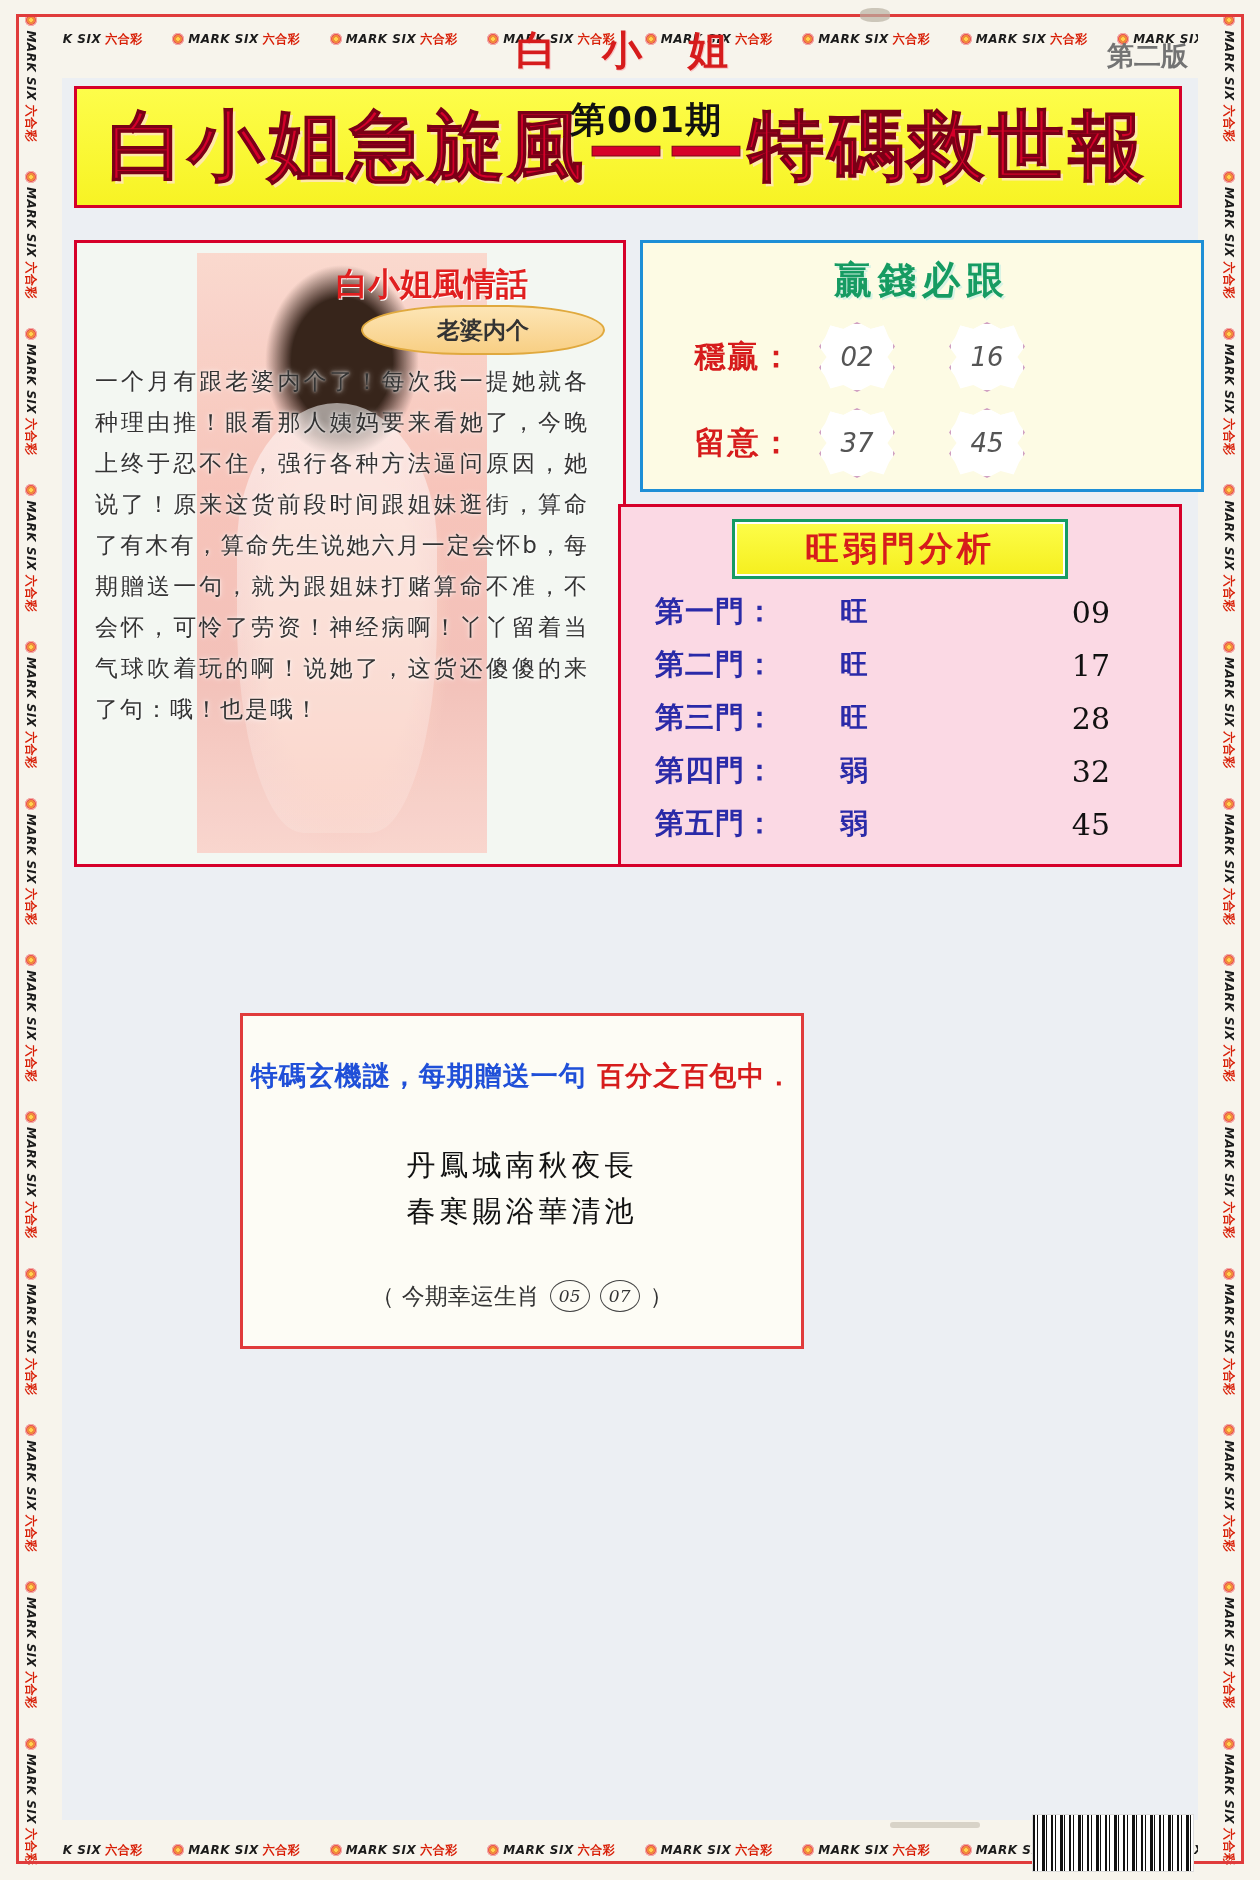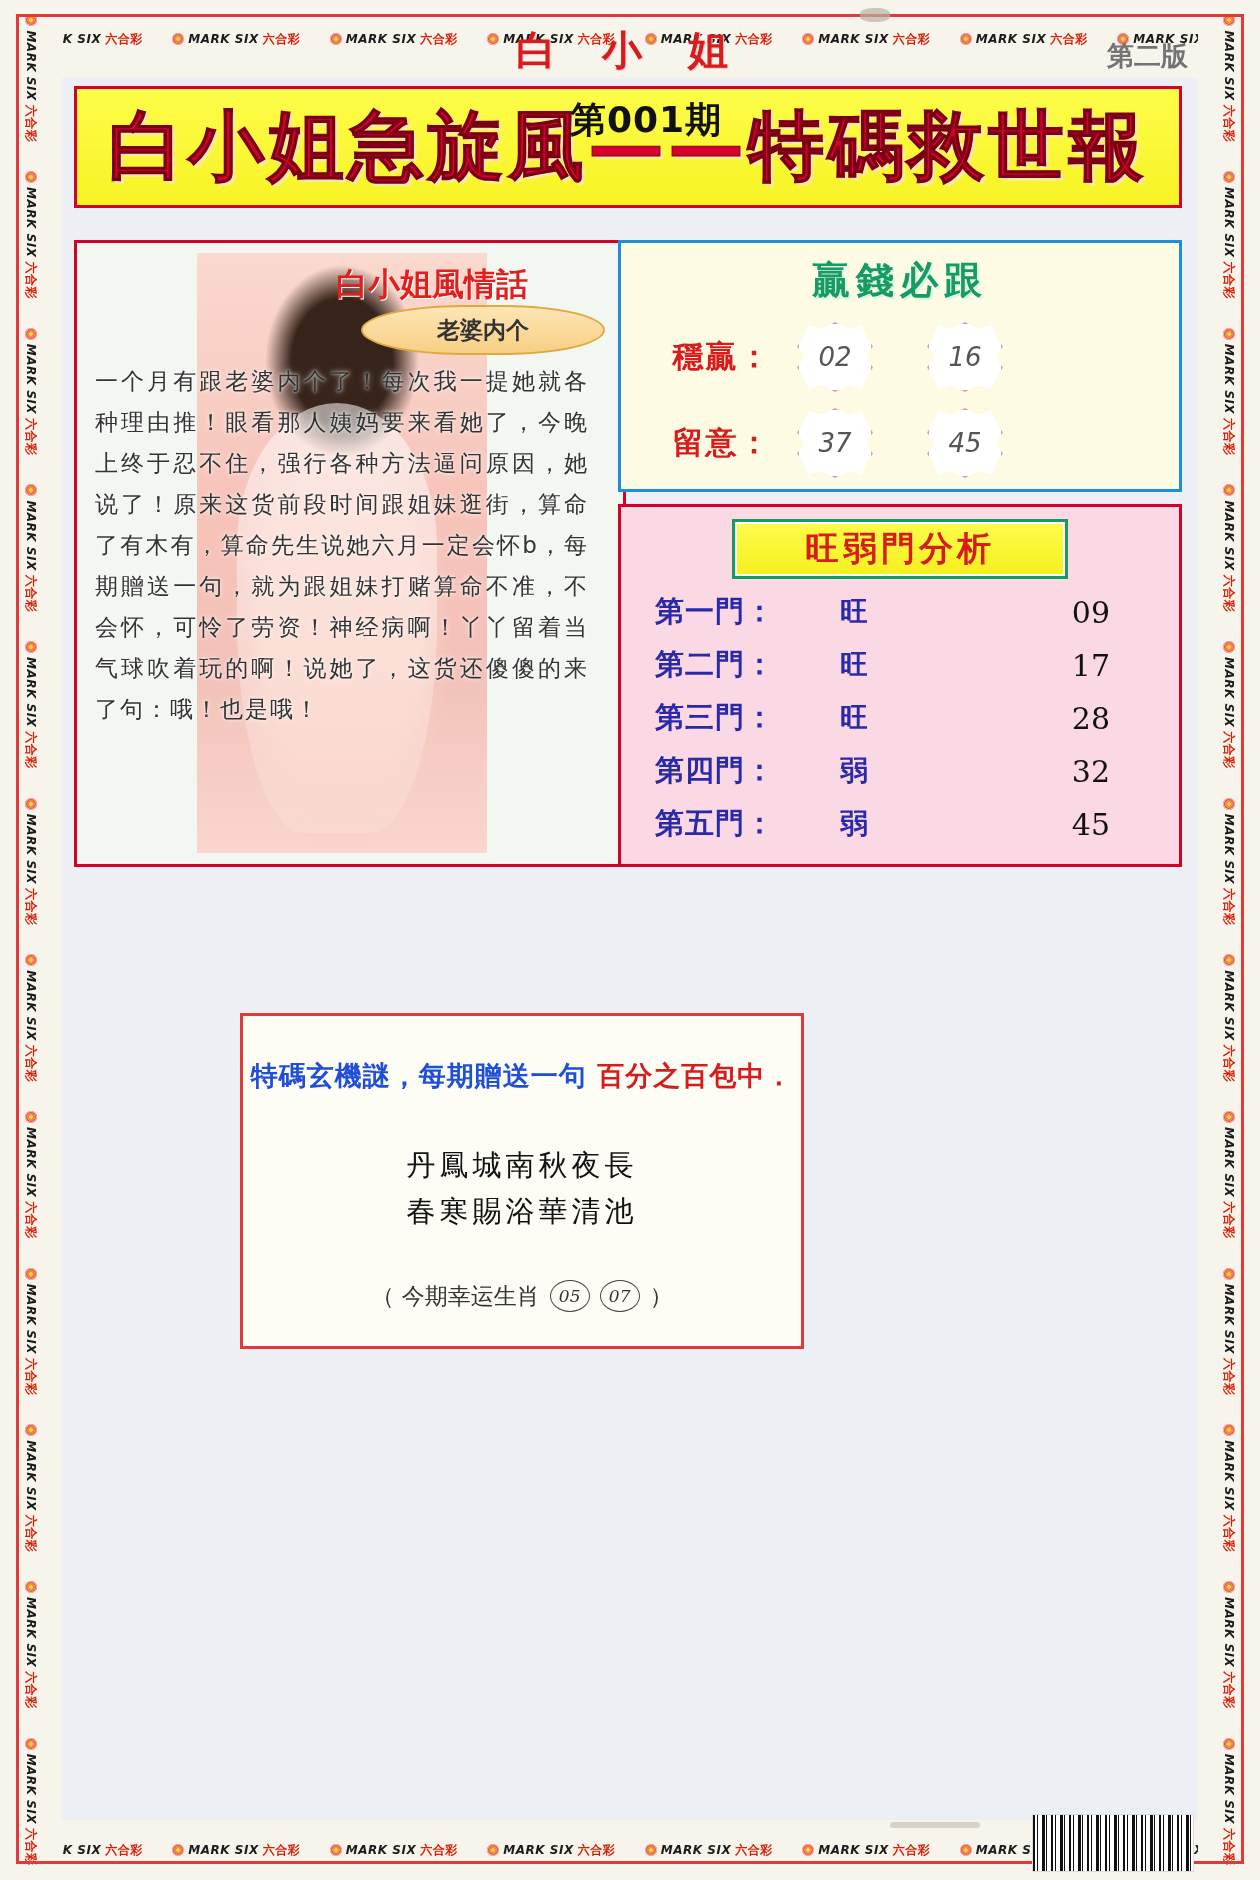--- a/index.html
+++ b/index.html
@@ -139,21 +139,21 @@
     position:absolute;left:18px;top:118px;width:494px;
     z-index:5;
     font-size:23px;line-height:41px;color:#333;
     letter-spacing:2px;
     text-align:justify;
     text-shadow:0 0 3px rgba(255,255,255,.85),0 0 6px rgba(255,255,255,.7);
   }
 
   
   .winbox{
-    position:absolute;left:618px;top:240px;width:564px;height:252px;
+    position:absolute;left:640px;top:240px;width:564px;height:252px;
     background:#fdfbe4;
     border:3px solid #1e8fd6;
     box-sizing:border-box;
   }
   .winbox-title{
     text-align:center;margin-top:12px;
     font-size:38px;font-weight:bold;color:#169b62;
     letter-spacing:6px;
     text-shadow:2px 2px 0 #d8f3e4;
   }

